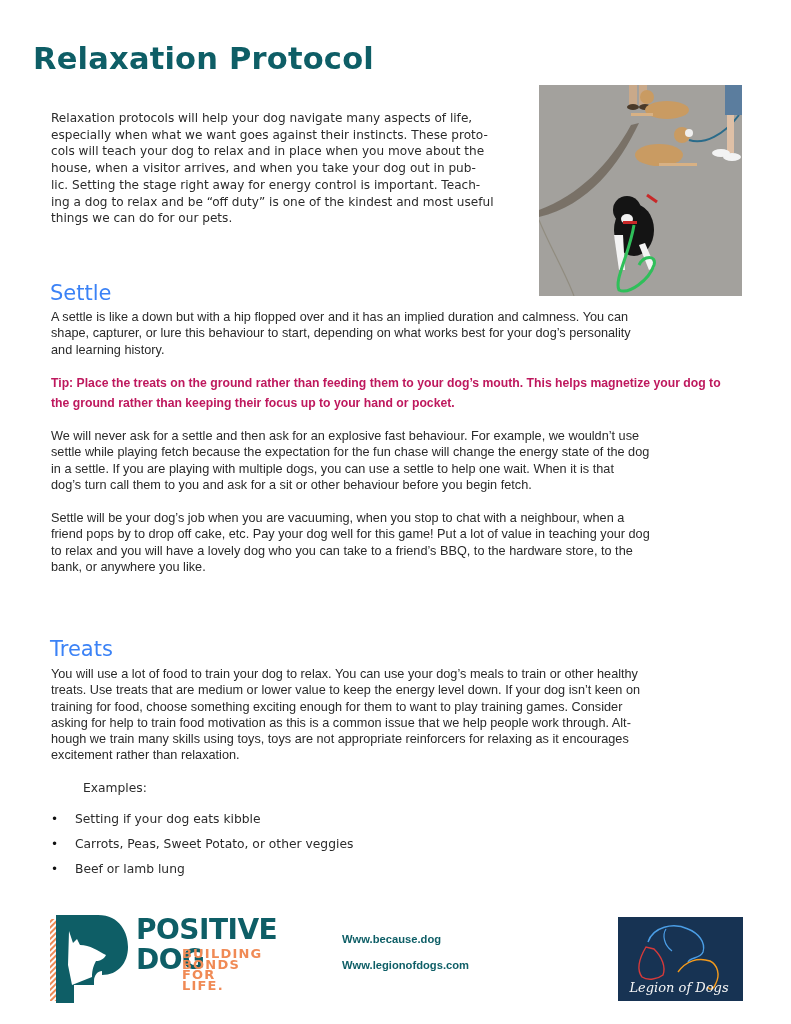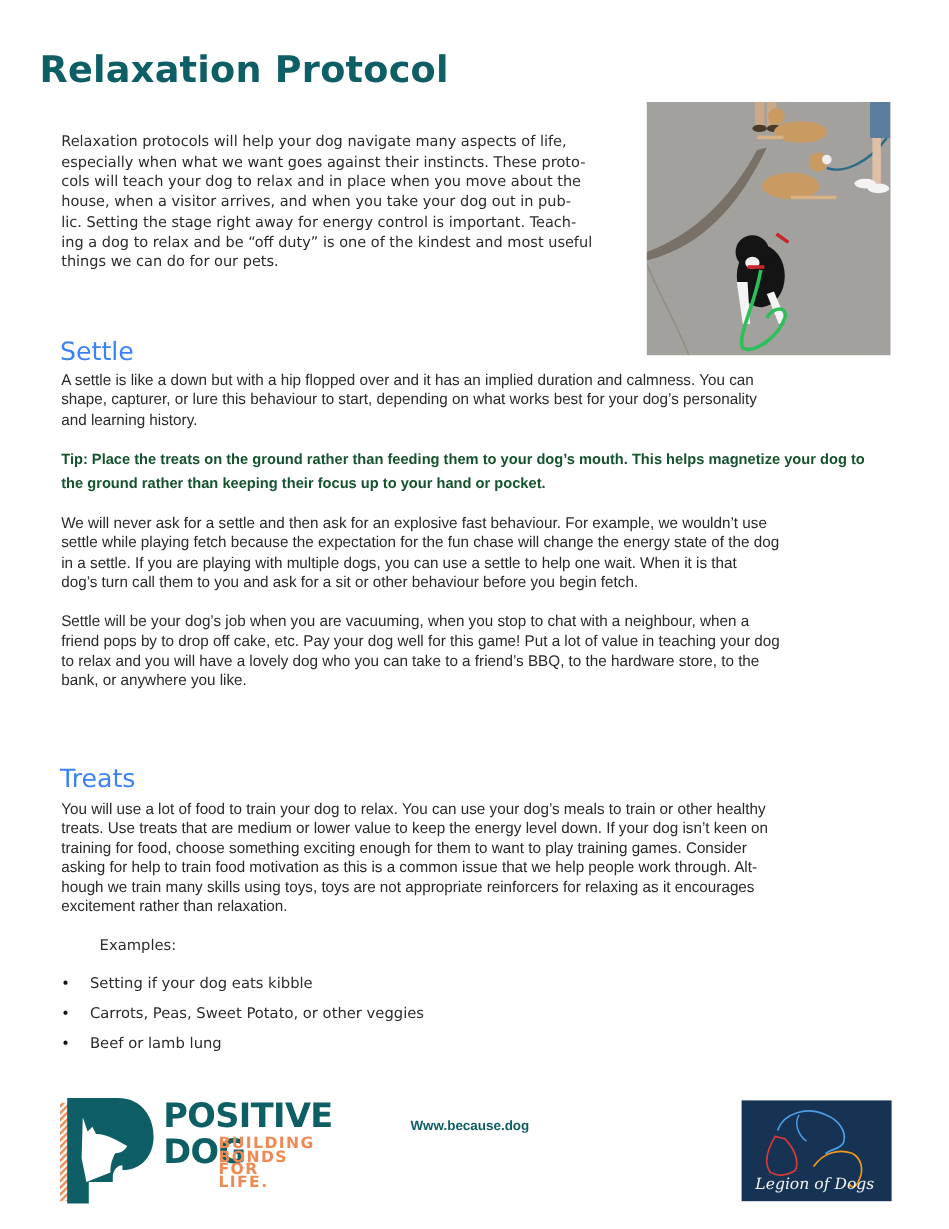--- a/index.html
+++ b/index.html
@@ -34,21 +34,21 @@
       position: absolute; left: 51px; width: 700px;
       font-family: "Liberation Sans", sans-serif; font-size: 12.9px; line-height: 16.3px;
       color: #2a2a2a;
     }
     .para span { display: block; white-space: nowrap; }
     .para.condensed span { transform-origin: left; }
 
     .tip {
       position: absolute; left: 51px; top: 373px; width: 720px;
       font-family: "Liberation Sans", sans-serif; font-weight: bold;
-      font-size: 12.3px; line-height: 20px; color: #14532d;
+      font-size: 12.3px; line-height: 20px; color: #be185d;
     }
     .tip span { display: block; white-space: nowrap; }
 
     .examples-label {
       position: absolute; left: 51px; top: 781px;
       font-family: "DejaVu Sans", sans-serif; font-size: 12.3px; color: #2b2b2b; margin-left: 32px;
     }
     .bullets { position: absolute; left: 51px; top: 806px; list-style: none; }
     .bullets li {
       height: 25px; display: flex; align-items: center;
@@ -210,20 +210,21 @@
   <div class="pd-word" style="top: 28px; font-size: 28px;">DOG</div>
   <div class="pd-tag">
     <span>BUILDING</span>
     <span>BONDS</span>
     <span>FOR LIFE.</span>
   </div>
 </div>
 
 <div class="links">
   <a>Www.because.dog</a>
+  <a>Www.legionofdogs.com</a>
 </div>
 
 <div class="logo-lod">
   <svg width="125" height="84" viewBox="0 0 125 84" style="position:absolute;left:0;top:0;">
     <path d="M30 25 C 35 10, 55 5, 70 12 C 80 16, 88 25, 85 35 C 82 42, 72 40, 70 45" stroke="#4b9ee6" stroke-width="1.4" fill="none"></path>
     <path d="M48 12 C 44 18, 46 28, 54 34" stroke="#4b9ee6" stroke-width="1.2" fill="none"></path>
     <path d="M28 30 C 22 40, 18 52, 24 60 C 30 64, 40 62, 45 58 C 48 50, 44 40, 36 32 Z" stroke="#d63a3a" stroke-width="1.4" fill="none"></path>
     <path d="M60 55 C 68 44, 80 40, 92 44 C 100 48, 102 58, 98 66 C 96 72, 92 74, 90 70" stroke="#f39a1c" stroke-width="1.4" fill="none"></path>
   </svg>
   <div class="lod-text">Legion of Dogs</div>

